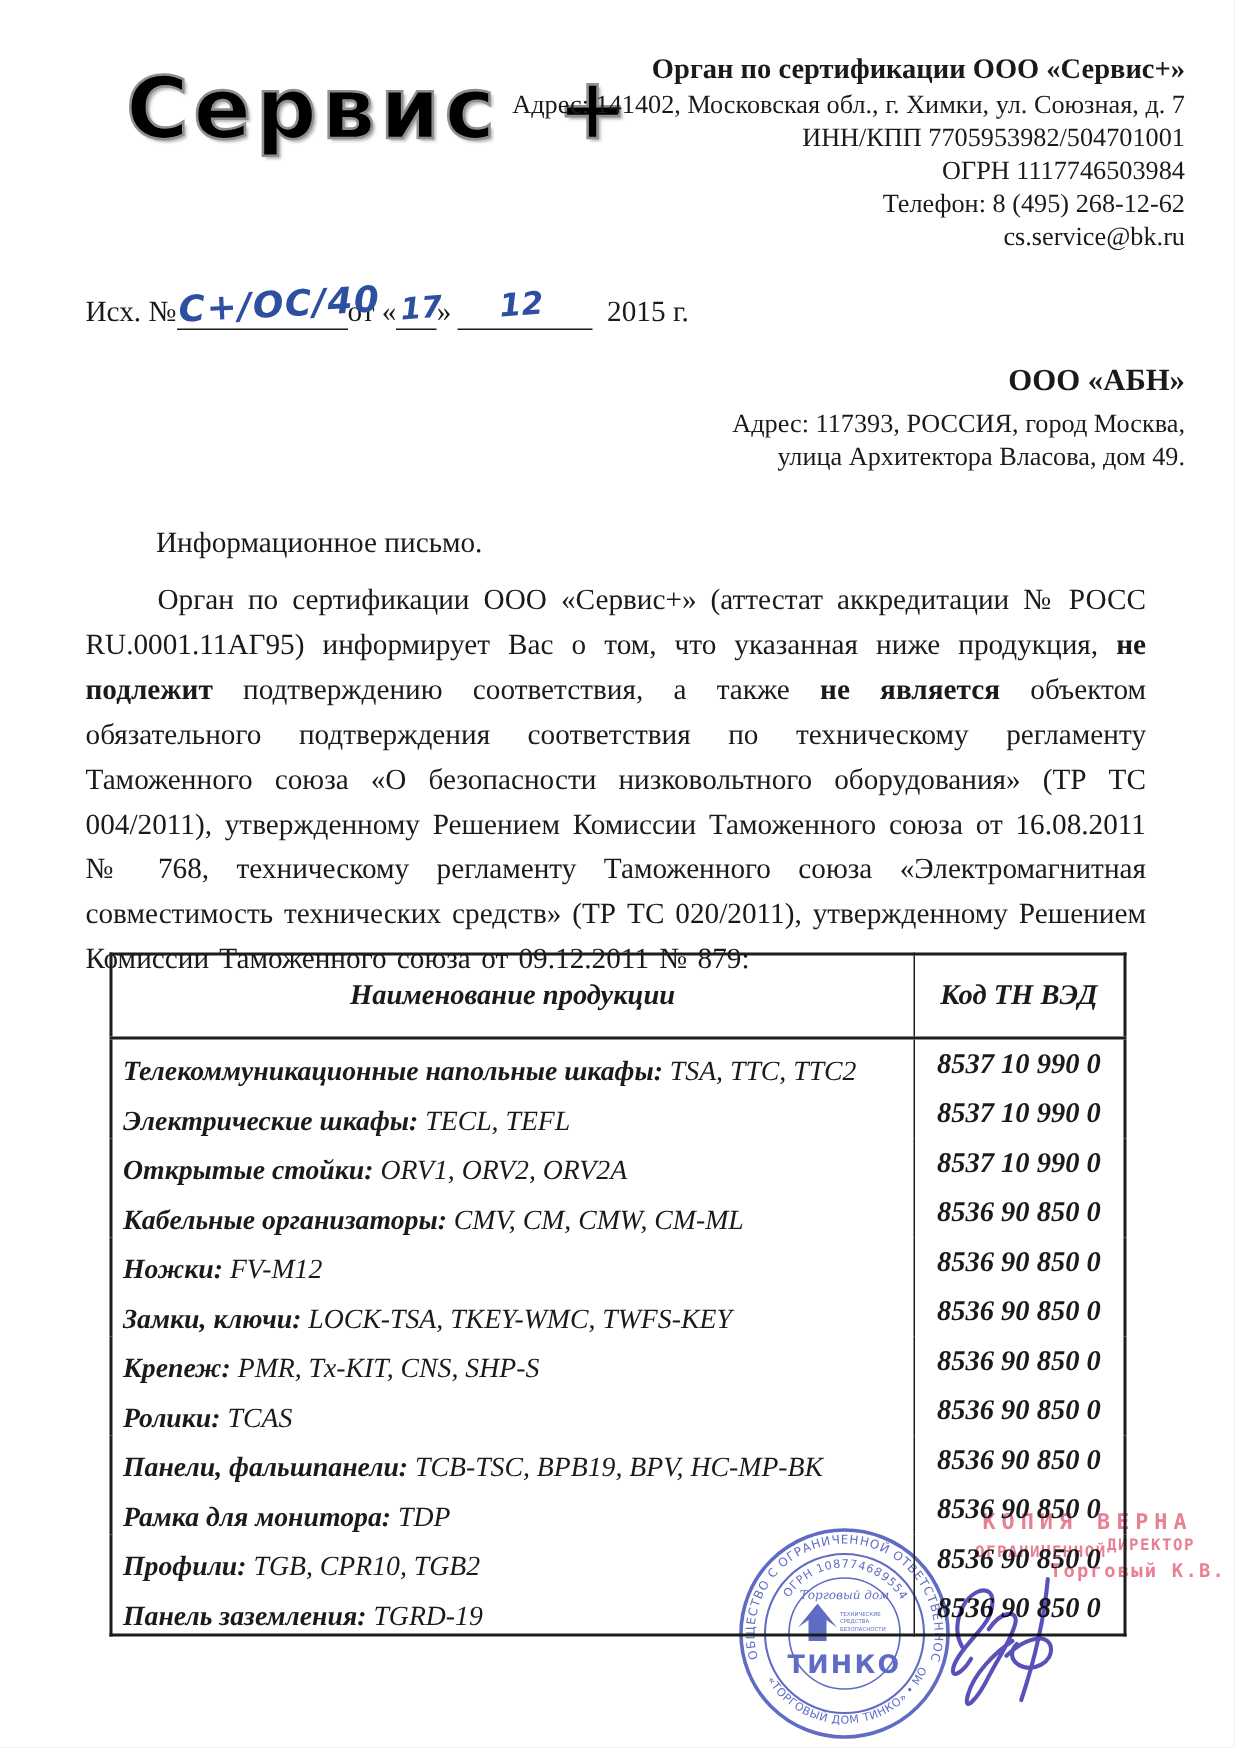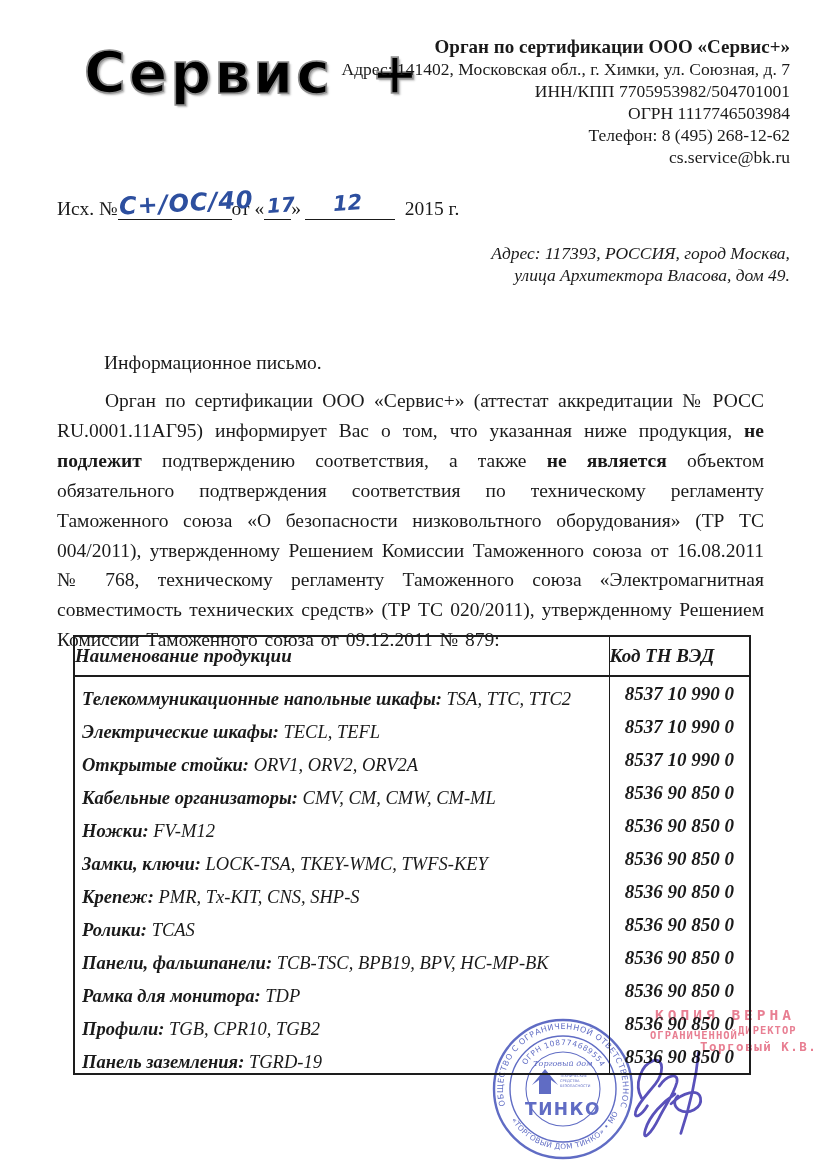--- a/index.html
+++ b/index.html
@@ -34,40 +34,40 @@
   .hw {
     position:absolute; color:#2d4f9f; font-family:"DejaVu Sans", sans-serif;
     font-style:italic; font-weight:600; white-space:nowrap;
   }
   .hw-number { left:1px; top:-8px; font-size:24px; transform:rotate(-3deg); letter-spacing:1px; }
   .hw-day { left:3px; top:-4px; font-size:20px; transform:rotate(-4deg); }
   .hw-month { left:28px; top:-6px; font-size:21px; transform:rotate(-4deg); }
   
   .recipient { position:absolute; right:33px; top:243px; text-align:right; }
   .recipient .rcpt-name { font-weight:bold; font-size:20.5px; margin-bottom:6px; }
-  .recipient .rcpt-addr { font-style:italic; font-size:17.5px; line-height:21.5px; }
+  .recipient .rcpt-addr { font-size:17.5px; line-height:21.5px; }
   
   .subject { position:absolute; left:104px; top:352px; font-size:19.5px; }
   .body-par {
     position:absolute; left:57px; top:386px; width:707px;
     font-size:19.5px; line-height:29.9px; text-align:justify; text-indent:48px;
     word-spacing:2px;
   }
   .body-par b { font-weight:bold; }
   
   table.products {
     position:absolute; left:73px; top:635px; width:676px;
     border-collapse:collapse; table-layout:fixed;
     border:2px solid #1d1d1d; z-index:2; background:transparent;
   }
   table.products col.c1 { width:535px; }
   table.products col.c2 { width:141px; }
   table.products th {
-    height:40px; font-style:italic; font-weight:bold; font-size:19px;
-    text-align:left; border-bottom:2px solid #1d1d1d;
+    height:56px; font-style:italic; font-weight:bold; font-size:19px;
+    text-align:center; border-bottom:2px solid #1d1d1d;
   }
   table.products th.code-h { border-left:1.6px solid #1d1d1d; }
   table.products td {
     height:29.4px; font-size:18.5px; font-style:italic; white-space:nowrap;
     overflow:hidden; padding:12px 0 0 7px; vertical-align:middle;
   }
   table.products td.code {
     border-left:1.6px solid #1d1d1d; text-align:center; padding:0;
     font-weight:bold; font-size:19px;
   }
@@ -105,20 +105,21 @@
     <div>ОГРН 1117746503984</div>
     <div>Телефон: 8 (495) 268-12-62</div>
     <div>cs.service@bk.ru</div>
   </div>
 
   <div class="ref-line">
     <span>Исх. №</span><span class="blank blank-number"><span class="hw hw-number">С+/ОС/40</span></span><span>от «</span><span class="blank blank-day"><span class="hw hw-day">17</span></span><span>»</span><span class="blank blank-month"><span class="hw hw-month">12</span></span>&nbsp;&nbsp;<span>2015 г.</span>
   </div>
 
   <div class="recipient">
+    <div class="rcpt-name">ООО «АБН»</div>
     <div class="rcpt-addr">Адрес: 117393, РОССИЯ, город Москва,</div>
     <div class="rcpt-addr">улица Архитектора Власова, дом 49.</div>
   </div>
 
   <div class="subject">Информационное письмо.</div>
 
   <div class="body-par"><span>Орган по сертификации ООО «Сервис+» (аттестат аккредитации № РОСС RU.0001.11АГ95) информирует Вас о том, что указанная ниже продукция, </span><b>не подлежит</b><span> подтверждению соответствия, а также </span><b>не является</b><span> объектом обязательного подтверждения соответствия по техническому регламенту Таможенного союза «О безопасности низковольтного оборудования» (ТР ТС 004/2011), утвержденному Решением Комиссии Таможенного союза от 16.08.2011 № 768, техническому регламенту Таможенного союза «Электромагнитная совместимость технических средств» (ТР ТС 020/2011), утвержденному Решением Комиссии Таможенного союза от 09.12.2011 № 879:</span></div>
 
   <table class="products">
     <colgroup>

